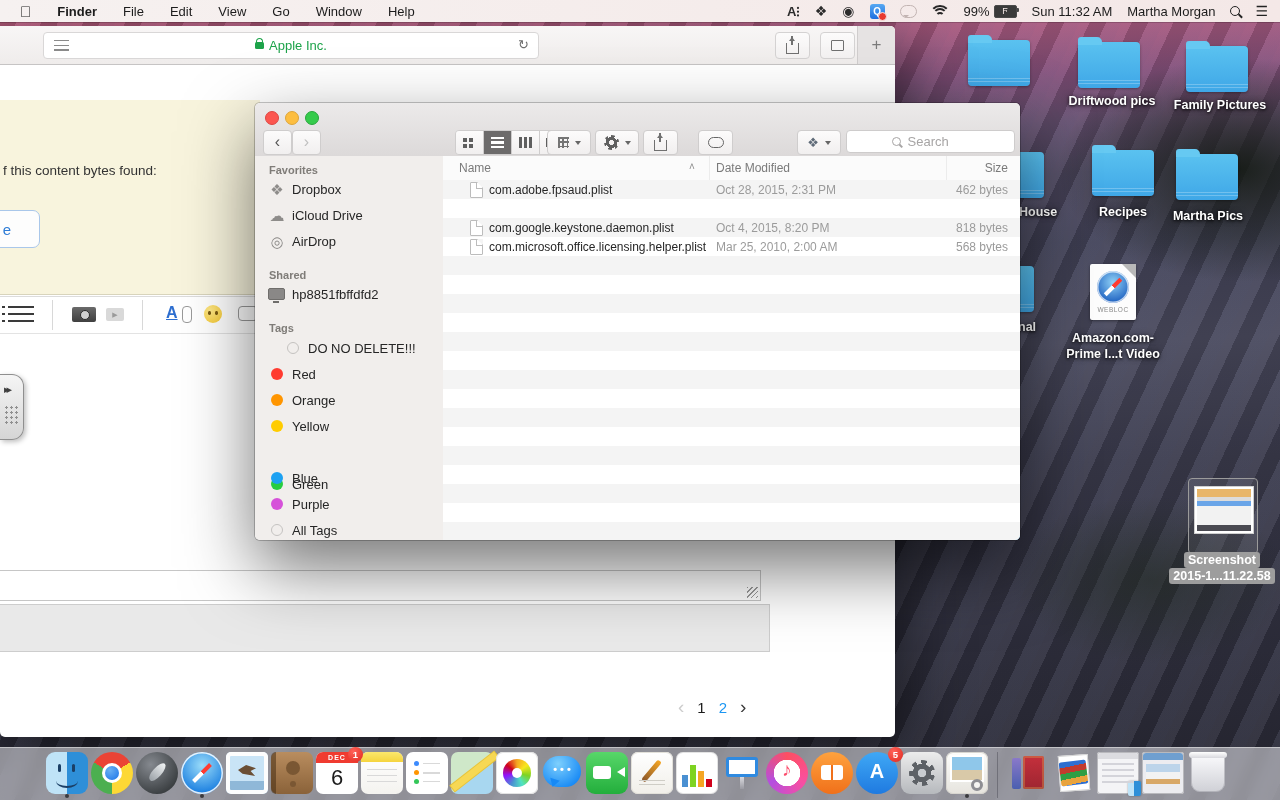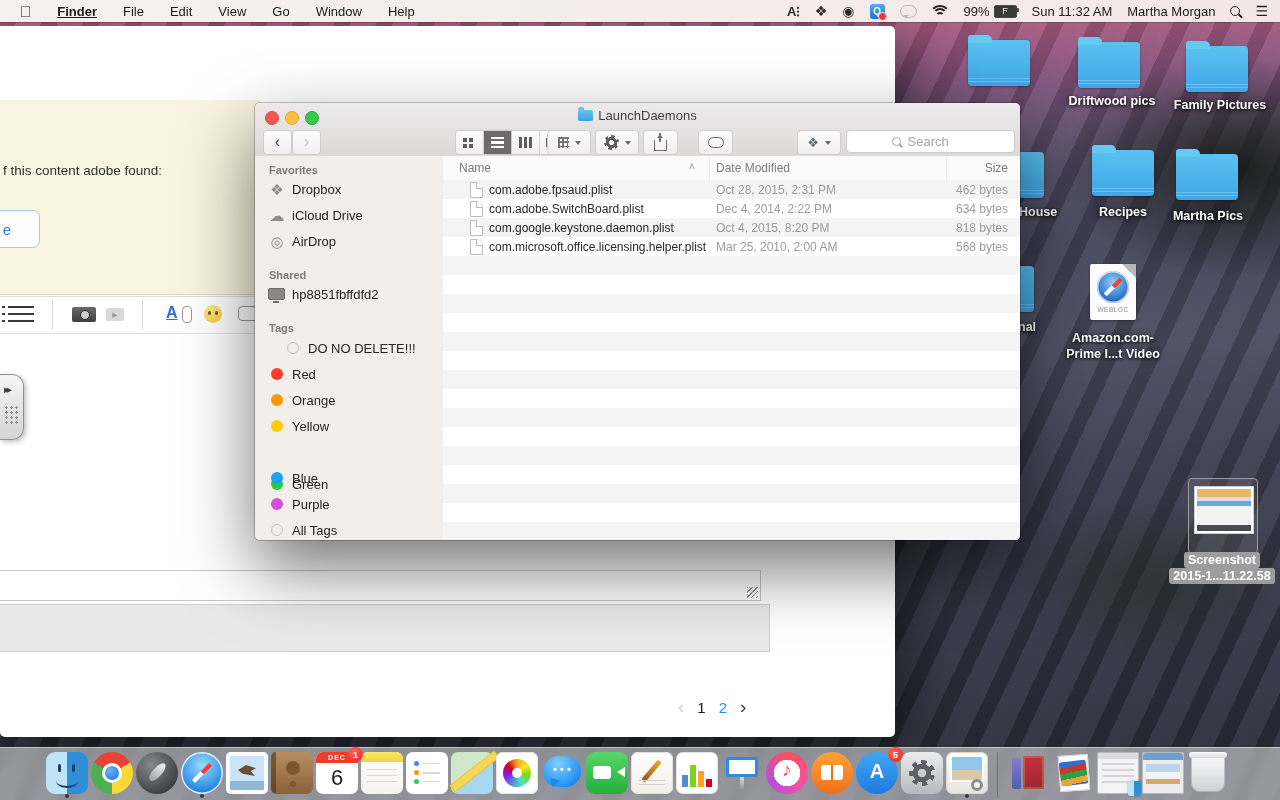--- a/index.html
+++ b/index.html
@@ -7,21 +7,21 @@
     background:
       radial-gradient(ellipse 260px 160px at 1240px 170px, rgba(18,24,16,.85) 0%, rgba(18,24,16,0) 70%),
       radial-gradient(ellipse 200px 120px at 1150px 580px, rgba(30,40,28,.5) 0%, rgba(30,40,28,0) 70%),
       repeating-linear-gradient(115deg, rgba(255,255,255,.05) 0 9px, rgba(0,0,0,.14) 9px 24px, rgba(180,190,210,.08) 24px 38px),
       linear-gradient(178deg,#c05e7c 0px,#a95a80 60px,#85517c 110px,#655070 160px,#4e4860 210px,#44445a 280px,#4a4a5e 380px,#3c3c4e 500px,#343444 640px,#2b2b38 800px);}
   
   .menubar{position:absolute;left:0;top:0;width:1280px;height:22px;background:linear-gradient(90deg,#f6f1f0,#f4e8e7);display:flex;align-items:center;justify-content:space-between;font-size:13px;color:#1c1c1c;z-index:60;box-shadow:0 1px 0 rgba(0,0,0,.18);}
   .mb-left{display:flex;align-items:center;gap:26px;padding-left:20px;}
   .mb-left .apple{font-size:15px;}
   .mb-menu{cursor:default;}
-  .mb-menu.bold{font-weight:bold;text-decoration:underline;}
+  .mb-menu.bold{font-weight:bold;}
   .mb-right{display:flex;align-items:center;gap:15px;padding-right:12px;}
   .st-ic{display:inline-flex;align-items:center;justify-content:center;height:18px;}
   .adobe{font-weight:bold;color:#2b2b2b;}
   .ddx{color:#2b2b2b;font-size:14px;}
   .eye{font-size:14px;color:#2b2b2b;}
   .qicon{width:15px;height:15px;border-radius:3px;background:linear-gradient(#58a9f2,#1d6fe0);color:#fff;font-size:10px;font-weight:bold;display:flex;align-items:center;justify-content:center;position:relative;}
   .qicon i{position:absolute;right:-2px;bottom:-2px;width:7px;height:7px;border-radius:50%;background:#e83a30;border:1px solid #f4e8e7;}
   .bubble{width:15px;height:11px;border:1.5px solid #c2b4b2;border-radius:7px;position:relative;}
   .bubble:after{content:'';position:absolute;left:2px;bottom:-4px;border:3px solid transparent;border-top-color:#c2b4b2;}
   .wifi{width:17px;height:13px;position:relative;overflow:hidden;}
@@ -266,22 +266,39 @@
 <div class="dlabel" style="left:1055px;top:347px;width:116px;">Prime I...t Video</div>
 <div class="shot-sel">
   <div class="shot-thumb">
       <div class="shot-inner"></div>
     </div>
 </div>
 <div class="pill-wrap" style="left:1162px;top:550px;width:120px;"><span class="pill">Screenshot</span></div>
 <div class="pill-wrap" style="left:1152px;top:566px;width:140px;"><span class="pill">2015-1...11.22.58</span></div>
 
 <div class="safari">
+  <div class="sf-toolbar">
+    <div class="addr">
+      <span class="reader"></span>
+      <span class="lock"></span>
+      <span>Apple Inc.</span>
+      <span class="reload">↻</span>
+    </div>
+    <div class="sf-btn" style="left:775px;">
+        <span class="share-g"></span>
+      </div>
+    <div class="sf-btn" style="left:820px;">
+        <span class="tabs-g"></span>
+      </div>
+    <div class="newtab">
+        <span>+</span>
+      </div>
+  </div>
   <div class="cream"></div>
-  <div class="frag-text">f this content adobe found:</div>
+  <div class="frag-text">f this content bytes found:</div>
   <div class="frag-btn">
       <span>e</span>
     </div>
   <div class="ed-toolbar">
     <span class="ol-ic"></span>
     <span class="ed-sep" style="left:52px;"></span>
     <span class="cam-ic"></span>
     <span class="vid-ic">▶</span>
     <span class="ed-sep" style="left:142px;"></span>
     <span class="aat-ic">A</span>
@@ -303,21 +320,20 @@
     <span class="pg-2">2</span>
     <span class="pg-next">›</span>
   </div>
 </div>
 
 <div class="finder">
   <div class="fd-head">
     <span class="tl r"></span>
     <span class="tl y"></span>
     <span class="tl g"></span>
-    <div class="fd-title"><span class="mini-folder"></span><span>LaunchDaemons</span></div>
     <div class="tb-btn" style="left:8px;width:27px;">
         <span class="nav-ch">‹</span>
       </div>
     <div class="tb-btn" style="left:37px;width:27px;color:#c0c0c0;">
         <span class="nav-ch">›</span>
       </div>
     <div class="seg">
       <span class="cell">
           <span class="g-grid"></span>
         </span>
@@ -415,26 +431,20 @@
       <span class="h-size">Size</span>
       <span class="col-line" style="left:266px;"></span>
       <span class="col-line" style="left:503px;"></span>
     </div>
     <div class="rows">
       <div class="frow" style="top:0;">
         <span class="doc"></span>
         <span class="fname">com.adobe.fpsaud.plist</span>
         <span class="fdate">Oct 28, 2015, 2:31 PM</span>
         <span class="fsize">462 bytes</span>
-      </div>
-      <div class="frow" style="top:19px;">
-        <span class="doc"></span>
-        <span class="fname">com.adobe.SwitchBoard.plist</span>
-        <span class="fdate">Dec 4, 2014, 2:22 PM</span>
-        <span class="fsize">634 bytes</span>
       </div>
       <div class="frow" style="top:38px;">
         <span class="doc"></span>
         <span class="fname">com.google.keystone.daemon.plist</span>
         <span class="fdate">Oct 4, 2015, 8:20 PM</span>
         <span class="fsize">818 bytes</span>
       </div>
       <div class="frow" style="top:57px;">
         <span class="doc"></span>
         <span class="fname">com.microsoft.office.licensing.helper.plist</span>

